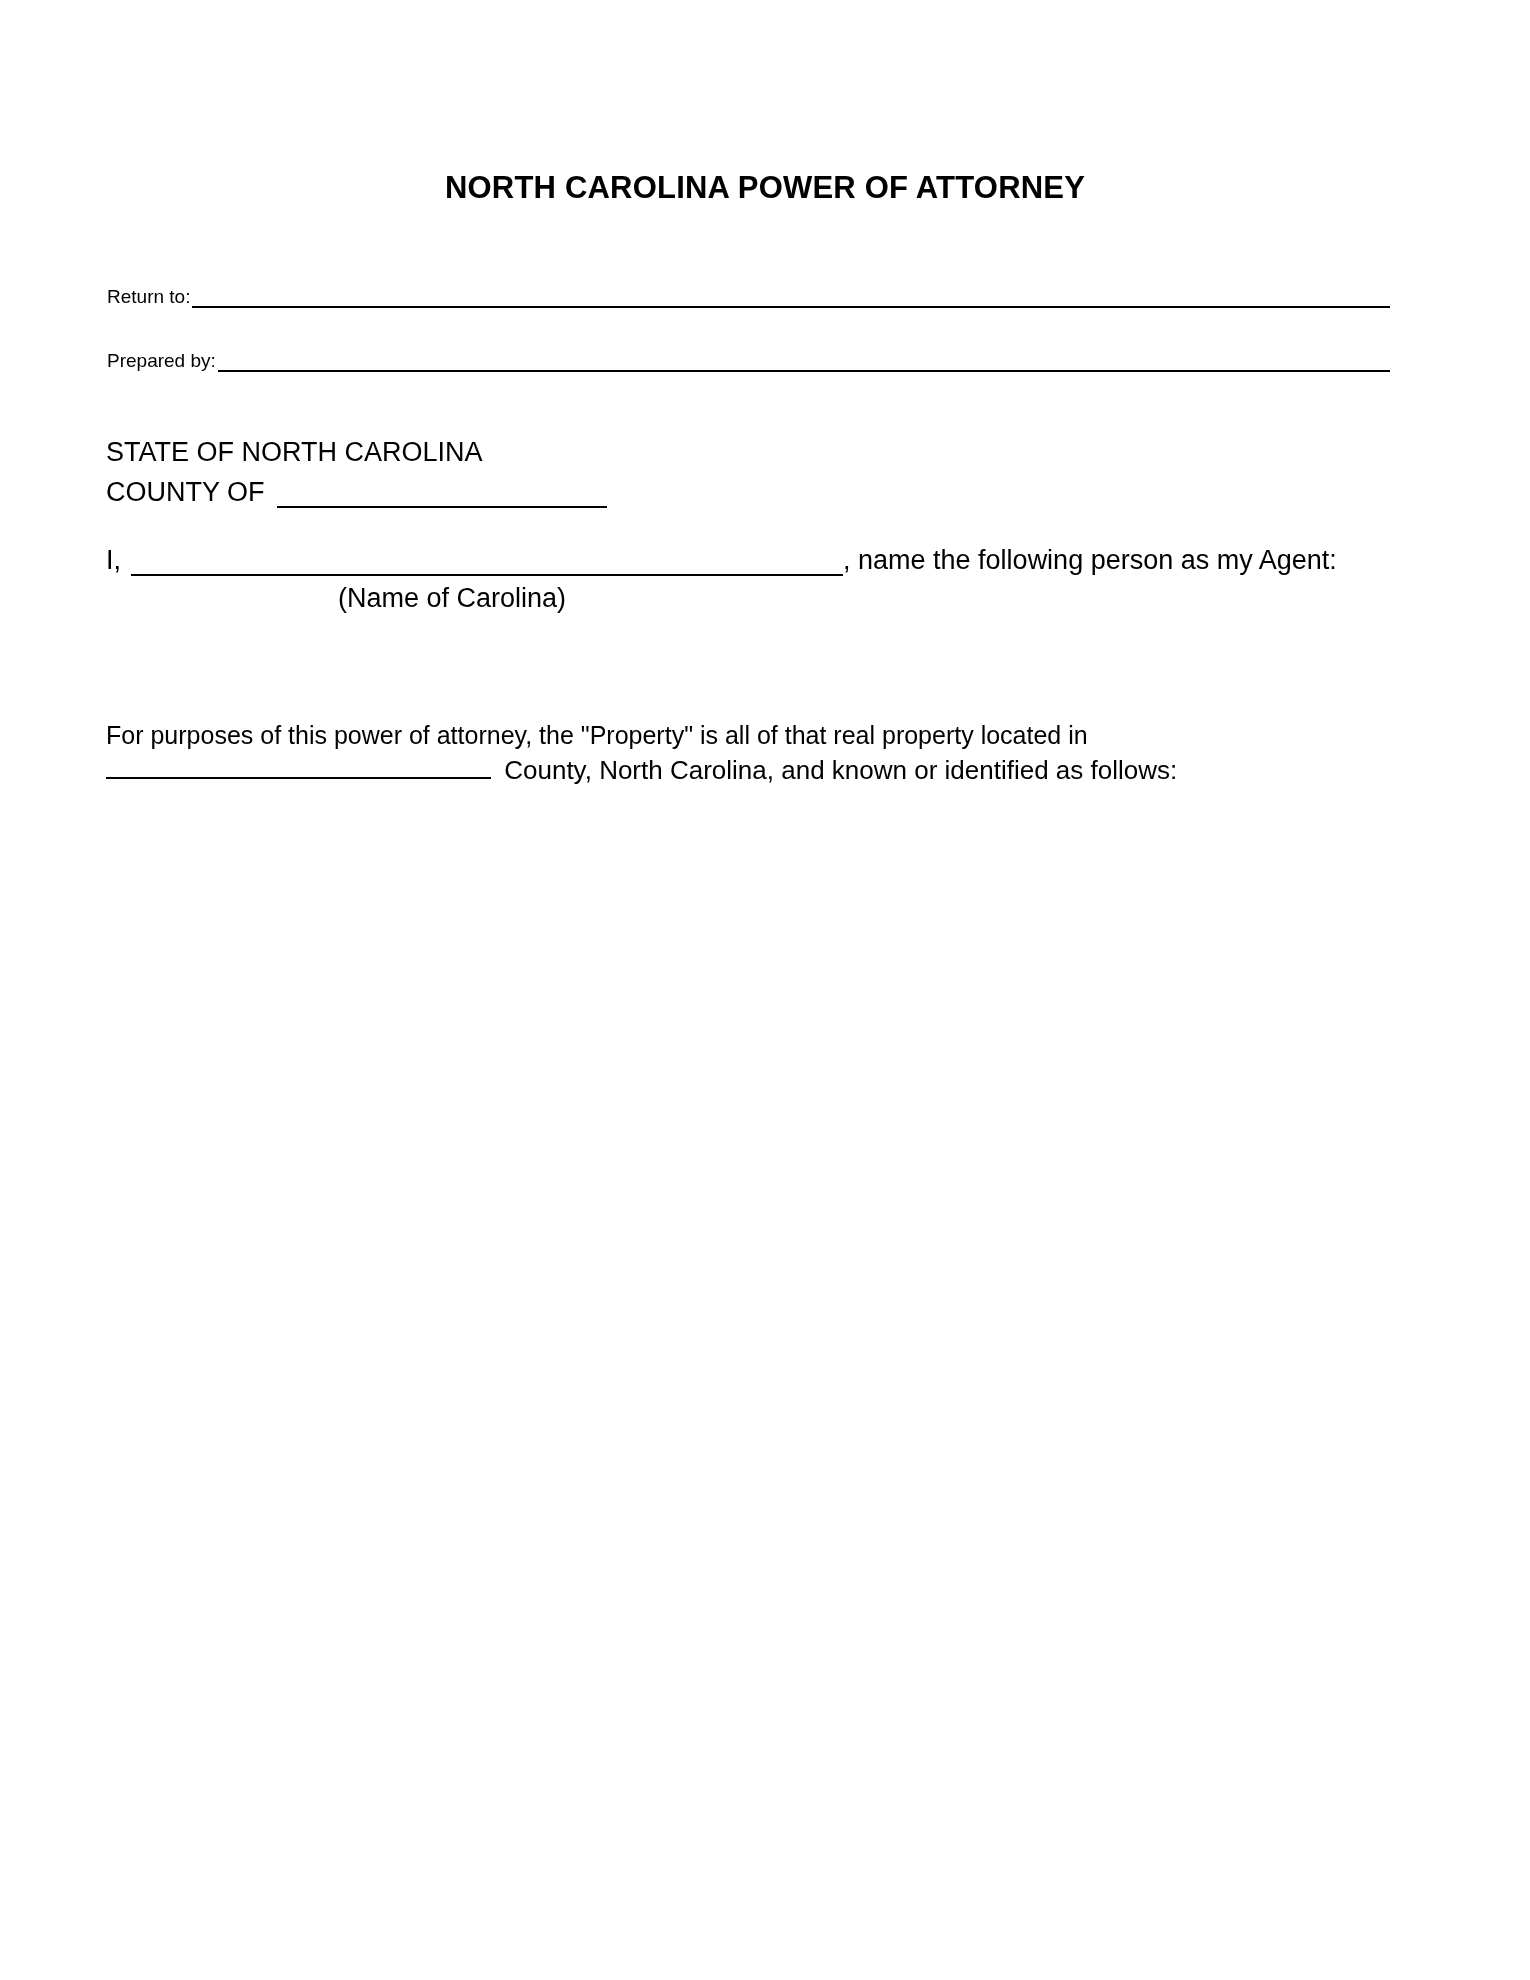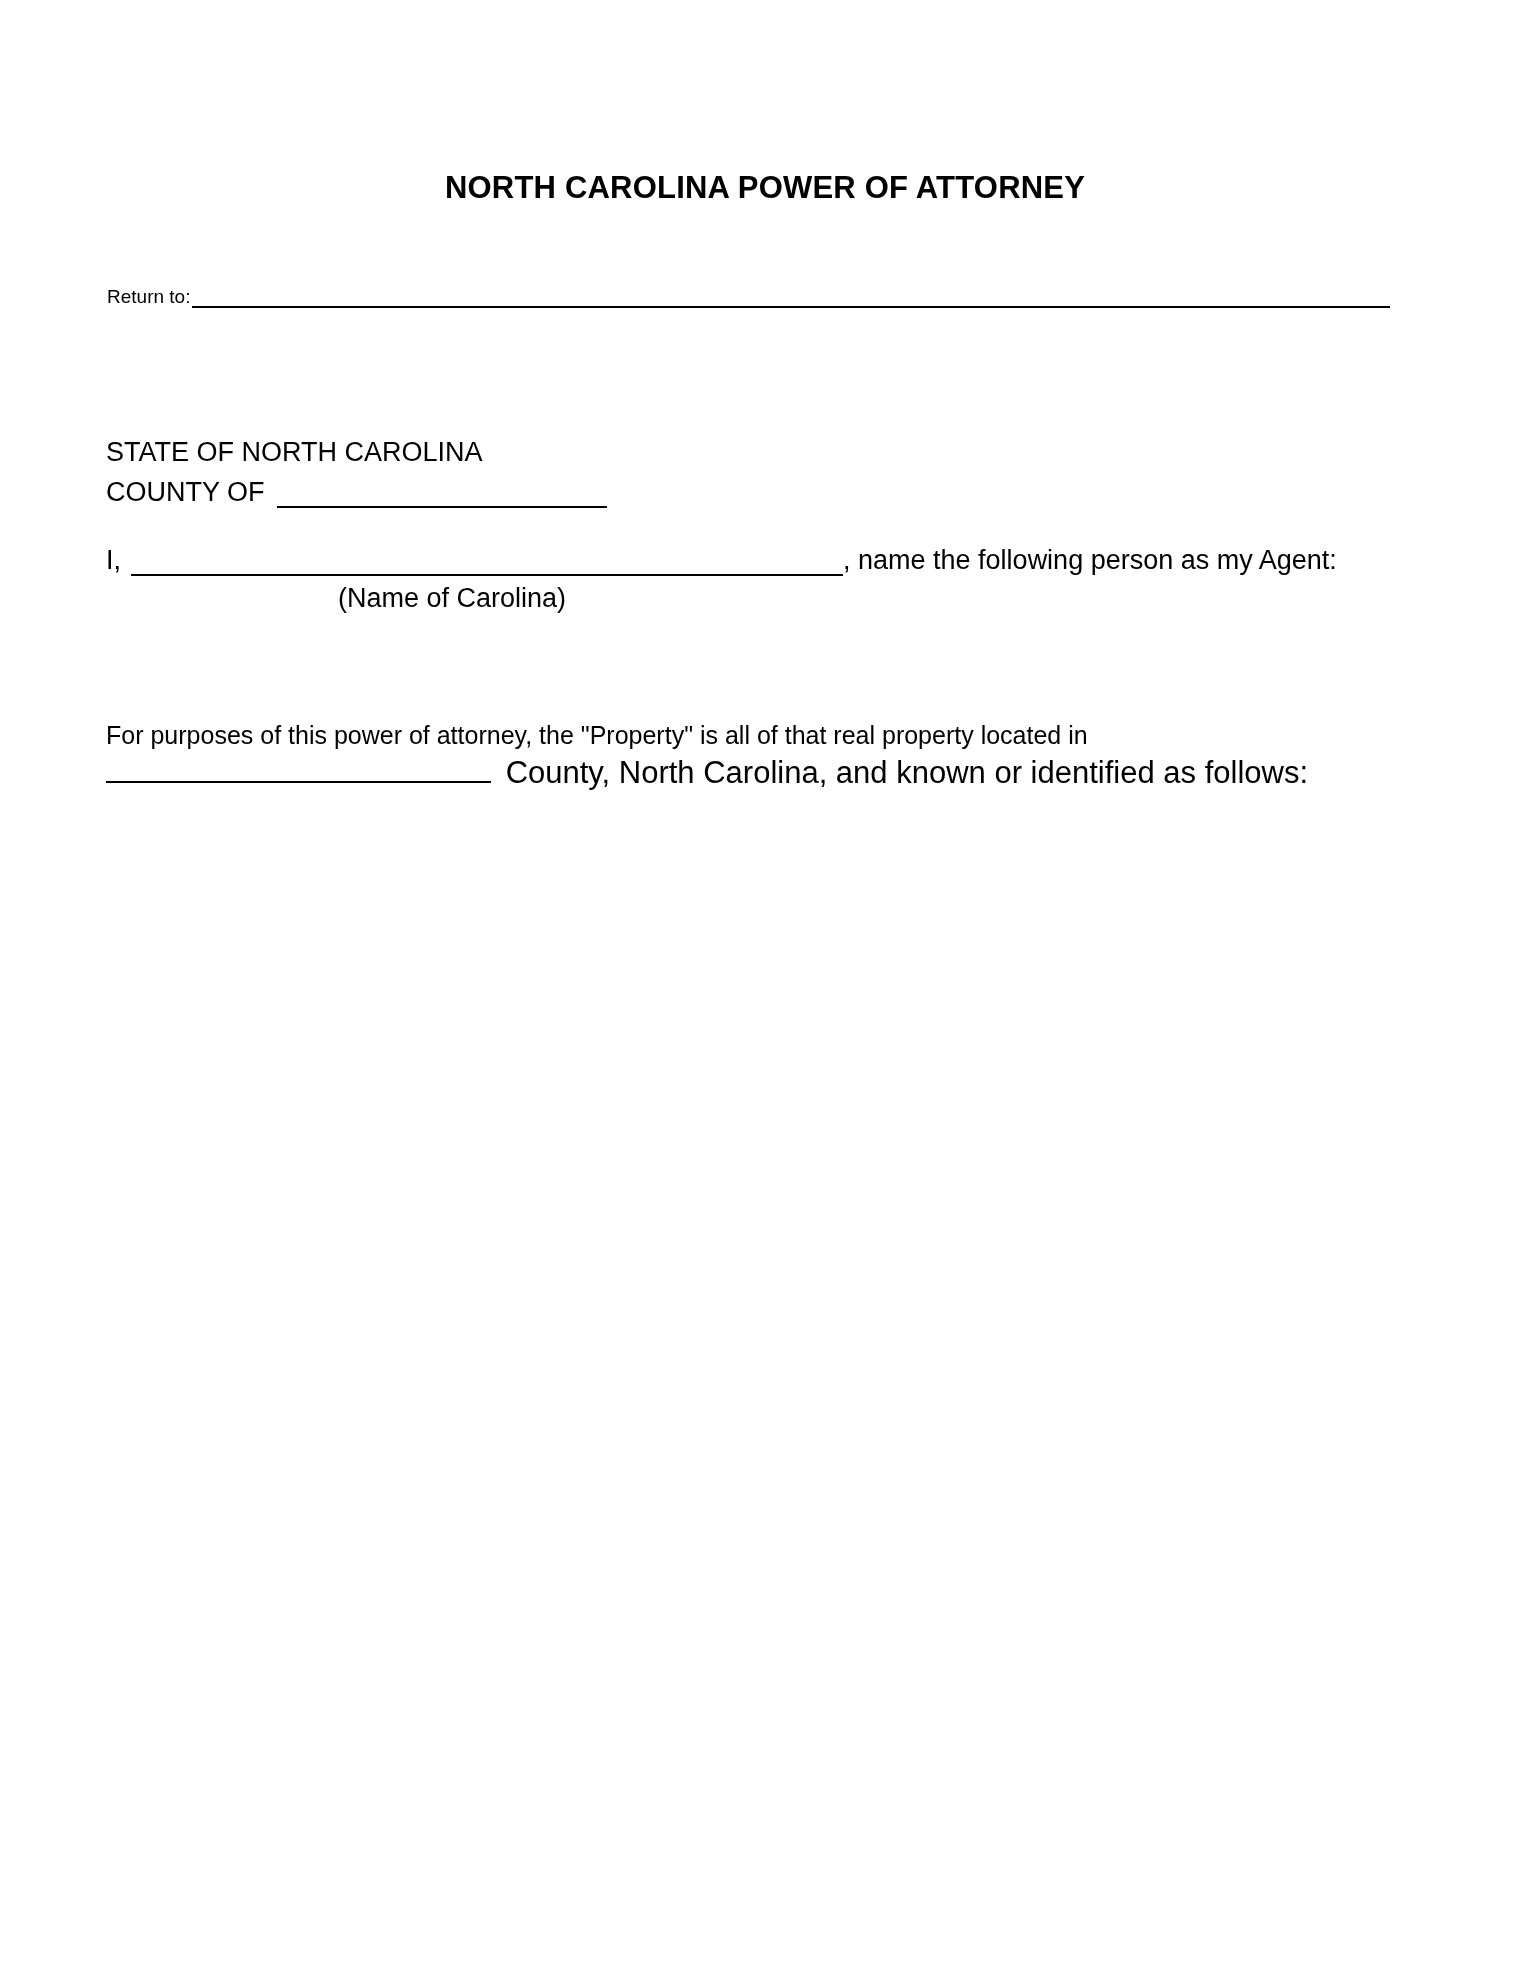--- a/index.html
+++ b/index.html
@@ -98,37 +98,41 @@
     top: 715px;
     left: 106px;
     width: 1330px;
     font-size: 25px;
     line-height: 40px;
   }
   #property-line2 {
     position: absolute;
     top: 755px;
     left: 106px;
-    font-size: 31px;
+    font-size: 26px;
     white-space: nowrap;
   }
   #property-line2 .rule { width: 385px; margin-right: 6px; }
 </style>
 </head>
 <body>
 
 <div class="page">
 
   <div class="doc-title">NORTH CAROLINA POWER OF ATTORNEY</div>
 
   <div class="row small-label" id="return-to-row">
     <span>Return to:</span>
     <span class="rule"></span>
   </div>
 
+  <div class="row small-label" id="prepared-by-row">
+    <span>Prepared by:</span>
+    <span class="rule"></span>
+  </div>
 
   <div class="row" id="state-line">
     <span>STATE OF NORTH CAROLINA</span>
   </div>
 
   <div class="row" id="county-line">
     <span>COUNTY OF</span>
     <span class="rule"></span>
   </div>
 

